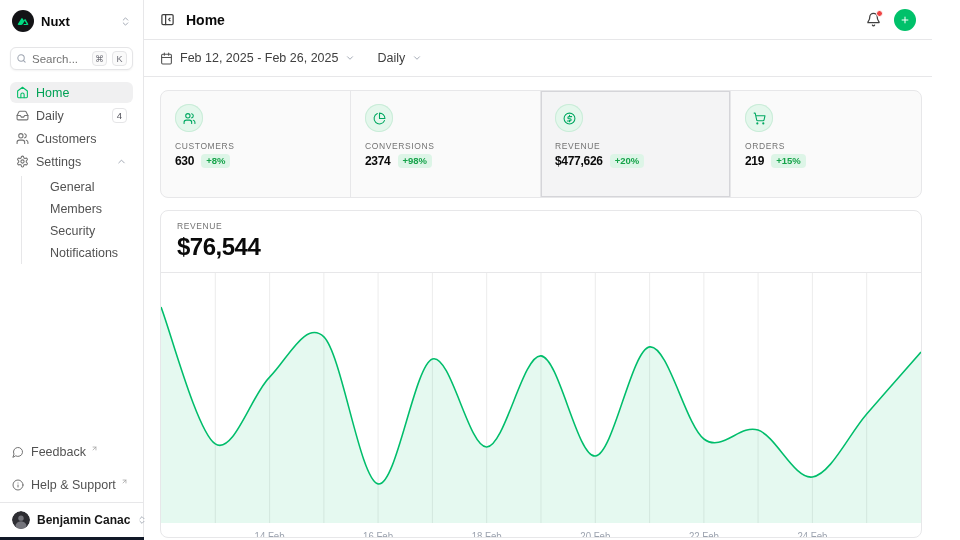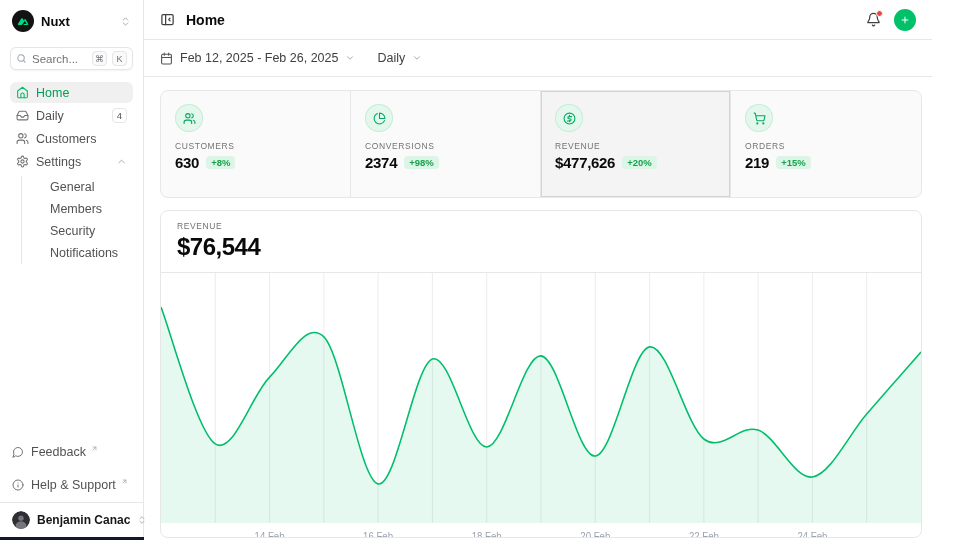--- a/index.html
+++ b/index.html
@@ -84,21 +84,21 @@
 
   .content { padding:13px 10px 0 16px; }
 
   .stats { display:grid; grid-template-columns:repeat(4,1fr); border:1px solid #e7e7e9; border-radius:8px; background:#fafafa; height:108px; overflow:hidden; }
   .stat { padding:13px 14px; border-right:1px solid #e7e7e9; cursor:pointer; }
   .stat:last-child { border-right:none; }
   .stat.selected { background:#f4f4f5; box-shadow:inset 0 0 0 1px #d5d5d9; }
   .stat-icon { width:28px; height:28px; border-radius:50%; background:#e4f7ec; box-shadow:inset 0 0 0 1px #c9ecd8; color:#00a861; display:flex; align-items:center; justify-content:center; }
   .stat-label { margin-top:9px; font-size:8.5px; letter-spacing:.6px; color:#737373; font-weight:500; }
   .stat-value-row { margin-top:3px; display:flex; align-items:center; gap:7px; }
-  .stat-value { font-size:15px; font-weight:700; color:#0a0a0a; letter-spacing:-.3px; }
+  .stat-value { font-size:12px; font-weight:700; color:#0a0a0a; letter-spacing:-.3px; }
   .delta-badge { background:#ddf5e7; color:#16a34a; font-size:9.5px; font-weight:600; border-radius:4px; padding:2px 5px; line-height:1; }
 
   .chart-card { margin-top:12px; border:1px solid #e7e7e9; border-radius:8px; background:#fff; height:328px; overflow:hidden; }
   .chart-head { padding:10px 16px 11px; border-bottom:1px solid #e7e7e9; }
   .chart-label { font-size:8.5px; letter-spacing:.6px; color:#737373; font-weight:500; }
   .chart-value { font-size:24px; font-weight:700; color:#0a0a0a; letter-spacing:-.5px; margin-top:2px; }
   .chart-body { width:100%; height:270px; }
   .chart-body svg { width:100%; height:100%; }
 </style>
 </head>

